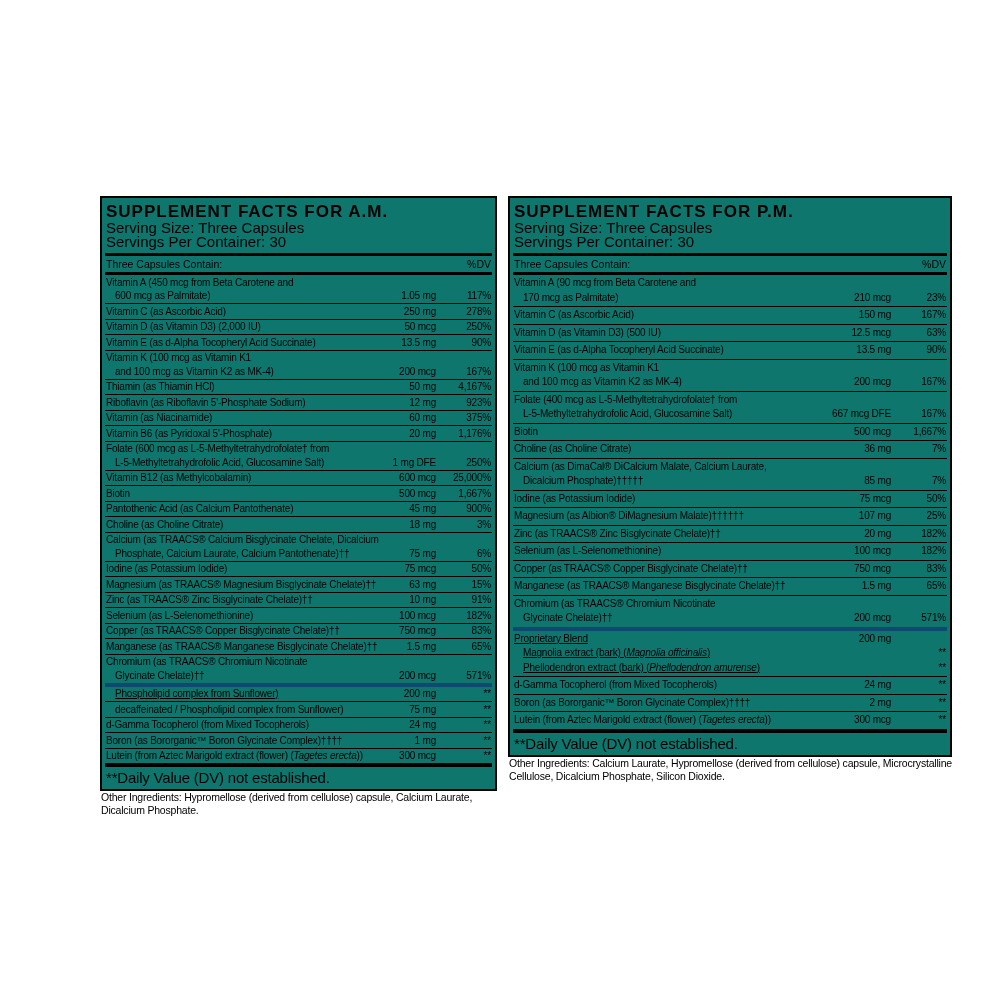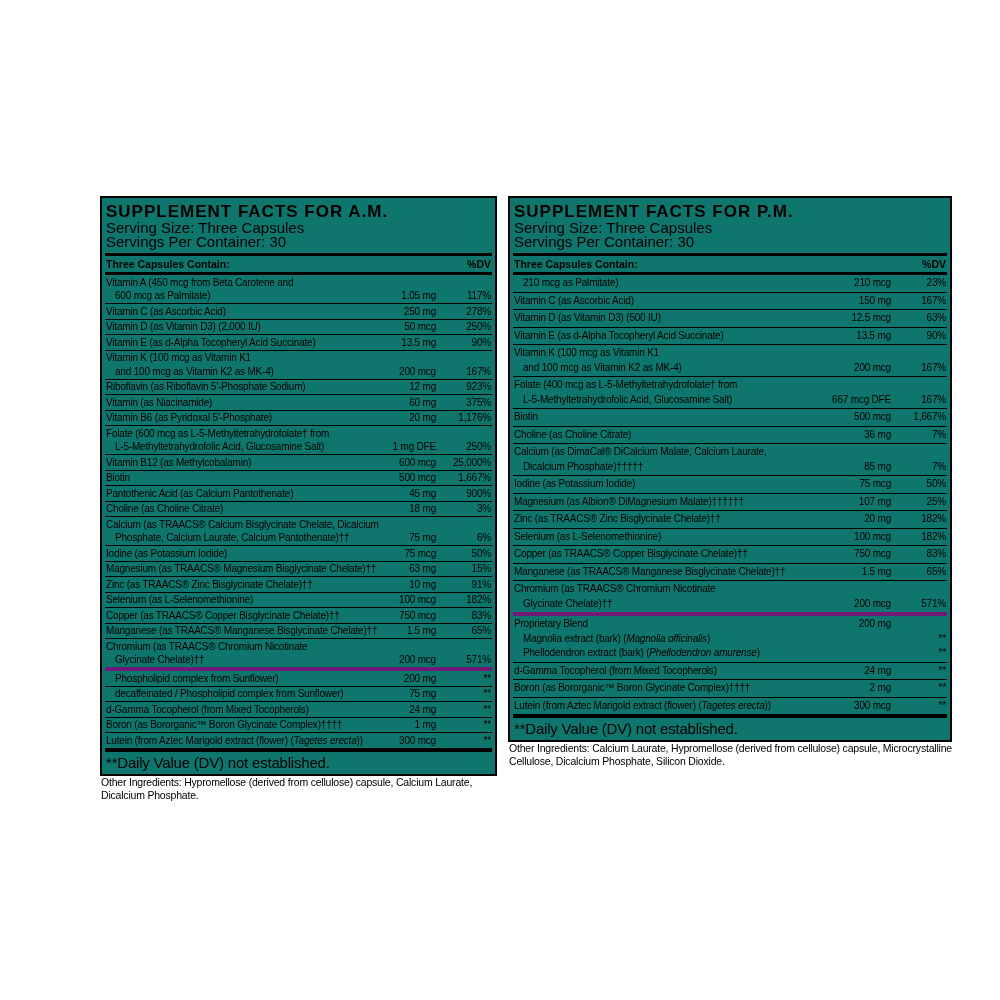--- a/index.html
+++ b/index.html
@@ -7,25 +7,25 @@
               font-family:"Liberation Sans", sans-serif; }
   .panel-col { position:absolute; }
   #col-am { left:100px; top:196px; width:397px; }
   #col-pm { left:508px; top:196px; width:444px; }
   .panel-box { border:2px solid #000; background:#0f766e; padding:0 3px 0 3px; }
   .panel-head { padding:4px 1px 3px 1px; }
   .title { font-size:17px; font-weight:bold; letter-spacing:1px; line-height:19px; white-space:nowrap; }
   .serving { font-size:15px; line-height:12.5px; margin-top:1px; }
   .contains-row { display:flex; justify-content:space-between; align-items:flex-end;
                   border-top:3px solid #000; border-bottom:3px solid #000;
-                  font-weight:bold; font-size:10.5px; padding:2px 1px 2px 1px; margin-top:2px; }
+                  font-weight:normal; font-size:10.5px; padding:2px 1px 2px 1px; margin-top:2px; }
   .rows { width:100%; }
   .row { position:relative; padding:0.5px 0; }
   .row + .row { border-top:1px solid #000; }
-  .row.bar { border-top:4px solid #701a75; }
+  .row.bar { border-top:4px solid #0c4a6e;text-decoration:underline; }
   .line { position:relative; white-space:nowrap; font-size:10px; letter-spacing:-0.2px;
           line-height:13.5px; padding-left:1px; padding-right:104px; }
   .line.ind { padding-left:10px; }
   .amt { position:absolute; right:56px; bottom:0; letter-spacing:-0.2px; }
   .dv  { position:absolute; right:1px;  bottom:0; letter-spacing:-0.2px; }
   .dv-footnote { border-top:4px solid #000; font-size:15px; letter-spacing:-0.2px;
                  padding:2px 1px 3px 1px; }
   .other-ing { font-size:10.5px; line-height:13px; letter-spacing:-0.2px; padding-left:1px; }
   
   #col-pm .line { line-height:14.5px; }
@@ -57,20 +57,23 @@
           <div class="line"><span>Vitamin D (as Vitamin D3) (2,000 IU)</span><span class="amt">50 mcg</span><span class="dv">250%</span></div>
         </div>
         <div class="row">
           <div class="line"><span>Vitamin E (as d-Alpha Tocopheryl Acid Succinate)</span><span class="amt">13.5 mg</span><span class="dv">90%</span></div>
         </div>
         <div class="row">
           <div class="line"><span>Vitamin K (100 mcg as Vitamin K1</span></div>
           <div class="line ind"><span>and 100 mcg as Vitamin K2 as MK-4)</span><span class="amt">200 mcg</span><span class="dv">167%</span></div>
         </div>
         <div class="row">
+          <div class="line"><span>Thiamin (as Thiamin HCl)</span><span class="amt">50 mg</span><span class="dv">4,167%</span></div>
+        </div>
+        <div class="row">
           <div class="line"><span>Riboflavin (as Riboflavin 5'-Phosphate Sodium)</span><span class="amt">12 mg</span><span class="dv">923%</span></div>
         </div>
         <div class="row">
           <div class="line"><span>Vitamin (as Niacinamide)</span><span class="amt">60 mg</span><span class="dv">375%</span></div>
         </div>
         <div class="row">
           <div class="line"><span>Vitamin B6 (as Pyridoxal 5'-Phosphate)</span><span class="amt">20 mg</span><span class="dv">1,176%</span></div>
         </div>
         <div class="row">
           <div class="line"><span>Folate (600 mcg as L-5-Methyltetrahydrofolate† from</span></div>
@@ -141,21 +144,22 @@
       <div class="title">SUPPLEMENT FACTS FOR P.M.</div>
       <div class="serving">Serving Size: Three Capsules</div>
       <div class="serving">Servings Per Container: 30</div>
     </div>
     <div class="contains-row">
       <span>Three Capsules Contain:</span>
       <span>%DV</span>
     </div>
     <div class="rows">
         <div class="row">
-          <div class="line ind"><span>210 mcg as Palmitate)</span><span class="amt">210 mcg</span><span class="dv">23%</span></div>
+          <div class="line"><span>Vitamin A (90 mcg from Beta Carotene and</span></div>
+          <div class="line ind"><span>170 mcg as Palmitate)</span><span class="amt">210 mcg</span><span class="dv">23%</span></div>
         </div>
         <div class="row">
           <div class="line"><span>Vitamin C (as Ascorbic Acid)</span><span class="amt">150 mg</span><span class="dv">167%</span></div>
         </div>
         <div class="row">
           <div class="line"><span>Vitamin D (as Vitamin D3) (500 IU)</span><span class="amt">12.5 mcg</span><span class="dv">63%</span></div>
         </div>
         <div class="row">
           <div class="line"><span>Vitamin E (as d-Alpha Tocopheryl Acid Succinate)</span><span class="amt">13.5 mg</span><span class="dv">90%</span></div>
         </div>

